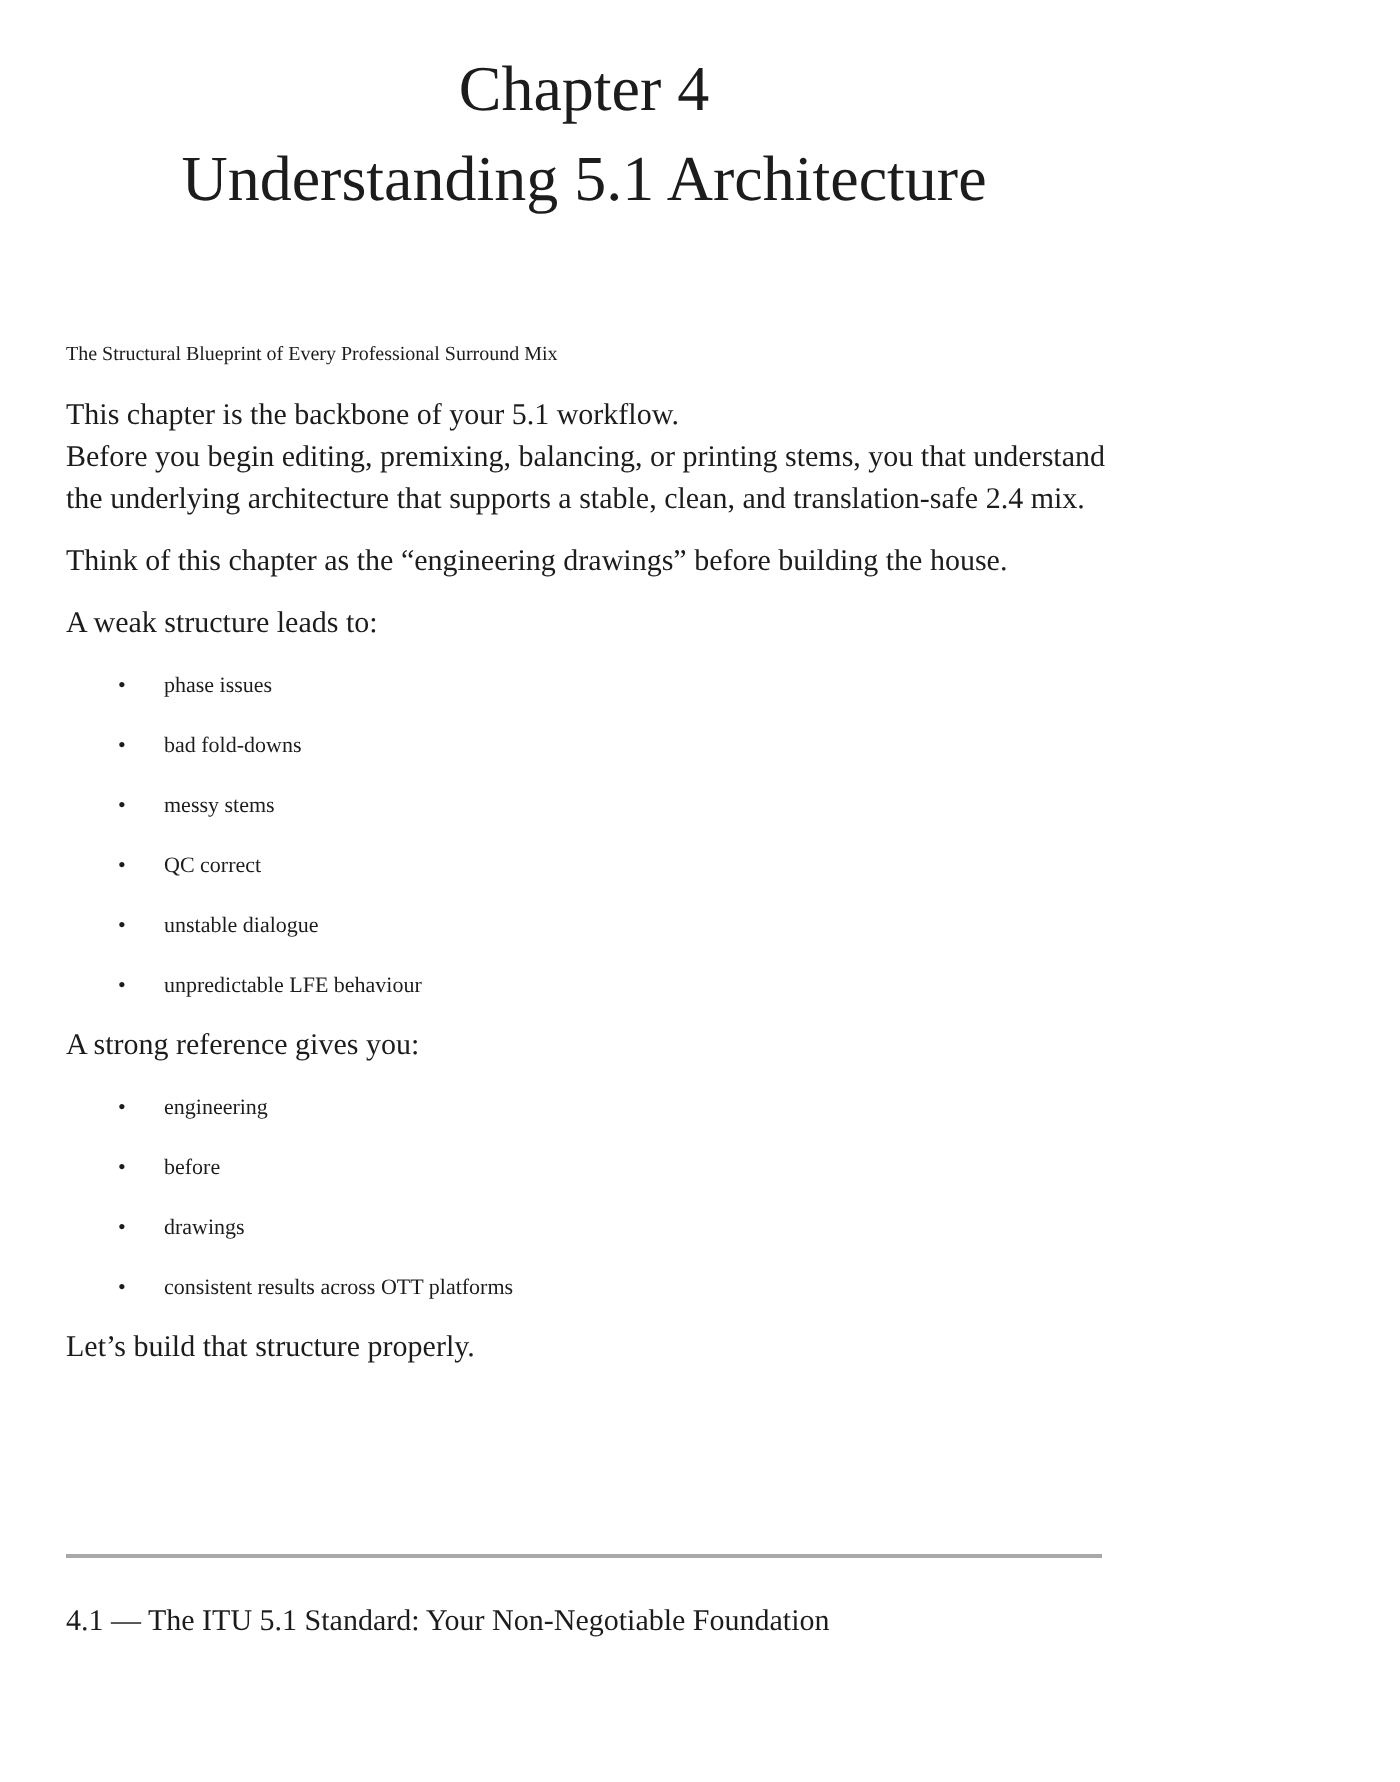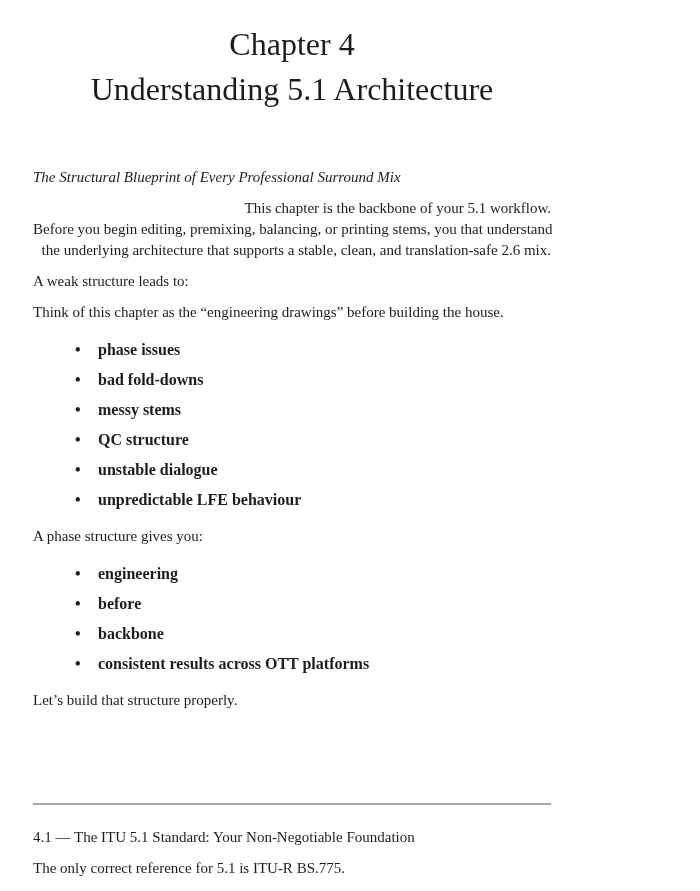--- a/index.html
+++ b/index.html
@@ -24,40 +24,37 @@
   .chapter-title,
   .chapter-subtitle {
     font-size: 32px;
     line-height: 45px;
     font-weight: 400;
     text-align: center;
     margin: 0;
   }
   .tagline {
     margin: 55px 0 10px 0;
-    font-style: italic;
-    font-size: 15px;
+    font-size: 10px;
     line-height: 21px;
   }
   p.body-text {
     margin: 0 0 10px 0;
     font-size: 15px;
     line-height: 21px;
   }
   .line {
     display: block;
     white-space: nowrap;
-    text-align: right;
   }
   ul.bullet-list {
     list-style: none;
-    margin: 16px;
+    margin: 0;
     padding: 0 0 0 49px;
-    font-size: 16px;
-    font-weight: bold;
+    font-size: 11px;
   }
   ul.bullet-list li {
     position: relative;
     line-height: 21px;
     margin: 0 0 9px 0;
   }
   ul.bullet-list li::before {
     content: "\2022";
     position: absolute;
     left: -23px;
@@ -84,46 +81,45 @@
 
   <h1 class="chapter-title">Chapter 4</h1>
 
   <h1 class="chapter-subtitle">Understanding 5.1 Architecture</h1>
 
   <p class="tagline">The Structural Blueprint of Every Professional Surround Mix</p>
 
   <p class="body-text">
     <span class="line">This chapter is the backbone of your 5.1 workflow.</span>
     <span class="line">Before you begin editing, premixing, balancing, or printing stems, you that understand</span>
-    <span class="line">the underlying architecture that supports a stable, clean, and translation-safe 2.6 mix.</span>
+    <span class="line">the underlying architecture that supports a stable, clean, and translation-safe 2.4 mix.</span>
   </p>
 
+  <p class="body-text">Think of this chapter as the “engineering drawings” before building the house.</p>
+
   <p class="body-text">A weak structure leads to:</p>
-
-  <p class="body-text">Think of this chapter as the “engineering drawings” before building the house.</p>
 
   <ul class="bullet-list">
     <li>phase issues</li>
     <li>bad fold-downs</li>
     <li>messy stems</li>
-    <li>QC structure</li>
+    <li>QC correct</li>
     <li>unstable dialogue</li>
     <li>unpredictable LFE behaviour</li>
   </ul>
 
-  <p class="body-text">A phase structure gives you:</p>
+  <p class="body-text">A strong reference gives you:</p>
 
   <ul class="bullet-list">
     <li>engineering</li>
     <li>before</li>
-    <li>backbone</li>
+    <li>drawings</li>
     <li>consistent results across OTT platforms</li>
   </ul>
 
   <p class="body-text">Let’s build that structure properly.</p>
 
   <hr class="section-divider">
 
   <h2 class="section-heading">4.1 — The ITU 5.1 Standard: Your Non-Negotiable Foundation</h2>
 
-  <p class="body-text">The only correct reference for 5.1 is ITU-R BS.775.</p>
 
 </div>
 
 </body></html>

